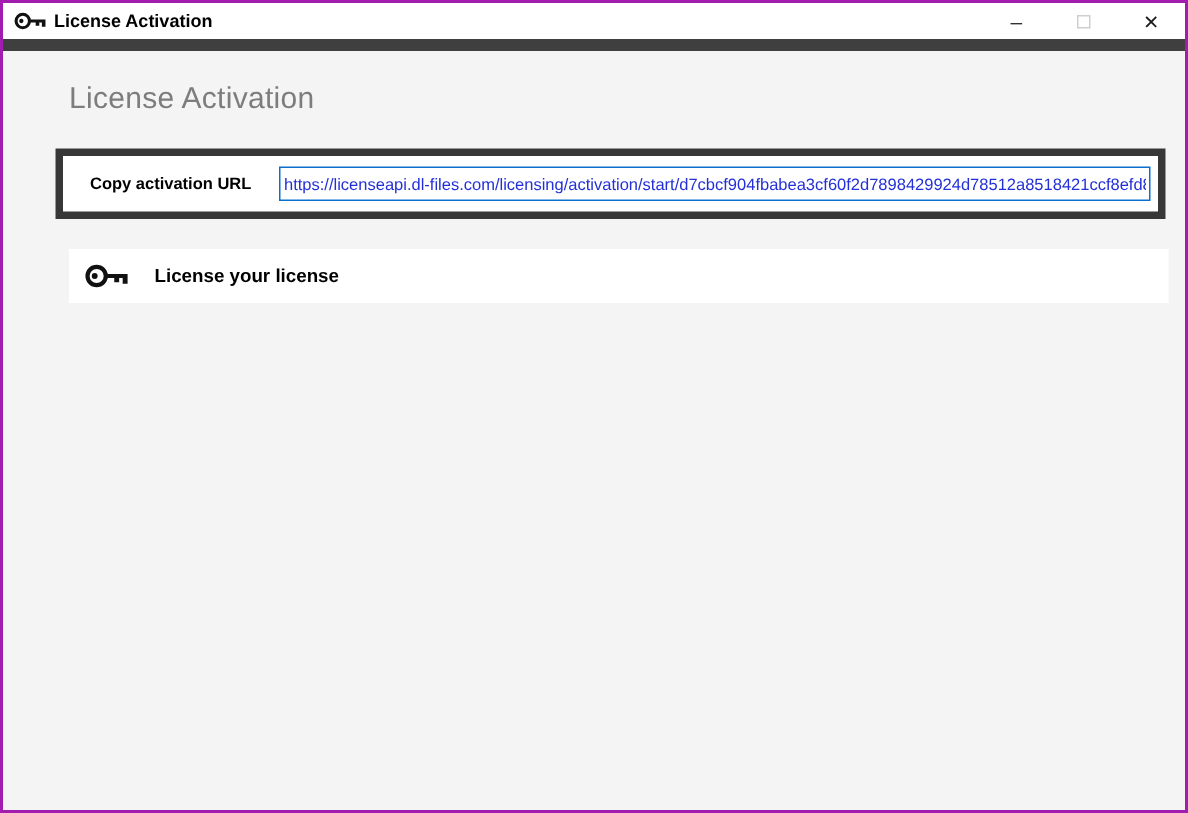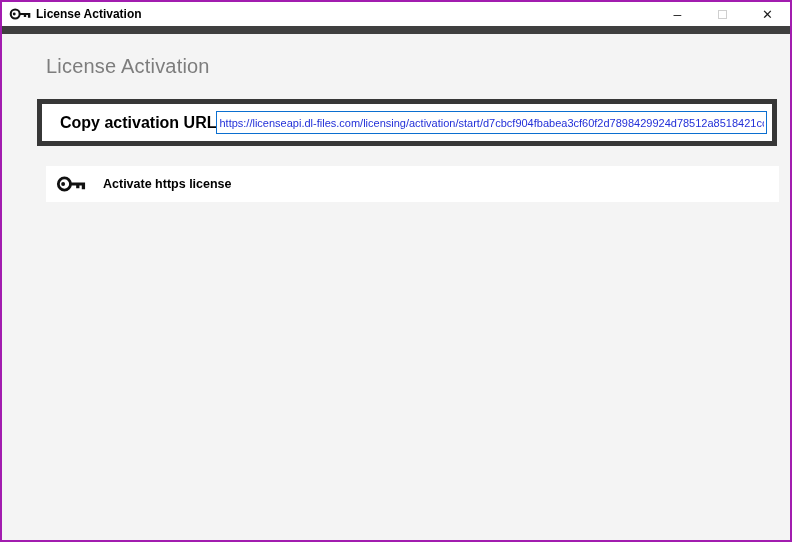--- a/index.html
+++ b/index.html
@@ -67,21 +67,21 @@
     left: 35px; top: 65px;
     width: 740px; height: 47px;
     background: #ffffff;
     border: 5px solid #373737;
     display: flex;
     align-items: center;
   }
   .url-label {
     flex: 0 0 144px;
     padding-left: 18px;
-    font-size: 16px;
+    font-size: 11px;
     font-weight: 700;
     color: #000;
     white-space: nowrap;
   }
   .url-input {
     flex: 1 1 auto;
     height: 23px;
     margin-right: 5px;
     border: 1px solid #0b6fd0;
     background: #fff;
@@ -146,17 +146,17 @@
       <span class="url-label">Copy activation URL</span>
       <input class="url-input" type="text" value="https://licenseapi.dl-files.com/licensing/activation/start/d7cbcf904fbabea3cf60f2d7898429924d78512a8518421ccf8efd8d0" style="">
     </div>
 
     <div class="activate-row">
       <svg class="key-icon" viewBox="0 0 32 22" aria-hidden="true">
         <circle cx="9" cy="11" r="6.5" fill="none" stroke="currentColor" stroke-width="3"></circle>
         <circle cx="7.6" cy="11" r="2.1" fill="currentColor"></circle>
         <path d="M15.5 9.5 L31 9.5 L31 16.5 L27.5 16.5 L27.5 12.5 L25 12.5 L25 15.5 L21.5 15.5 L21.5 12.5 L15.5 12.5 Z" fill="currentColor"></path>
       </svg>
-      <span class="activate-label">Activate https license</span>
+      <span class="activate-label">License your license</span>
     </div>
 
   </div>
 </div>
 
 </body></html>

